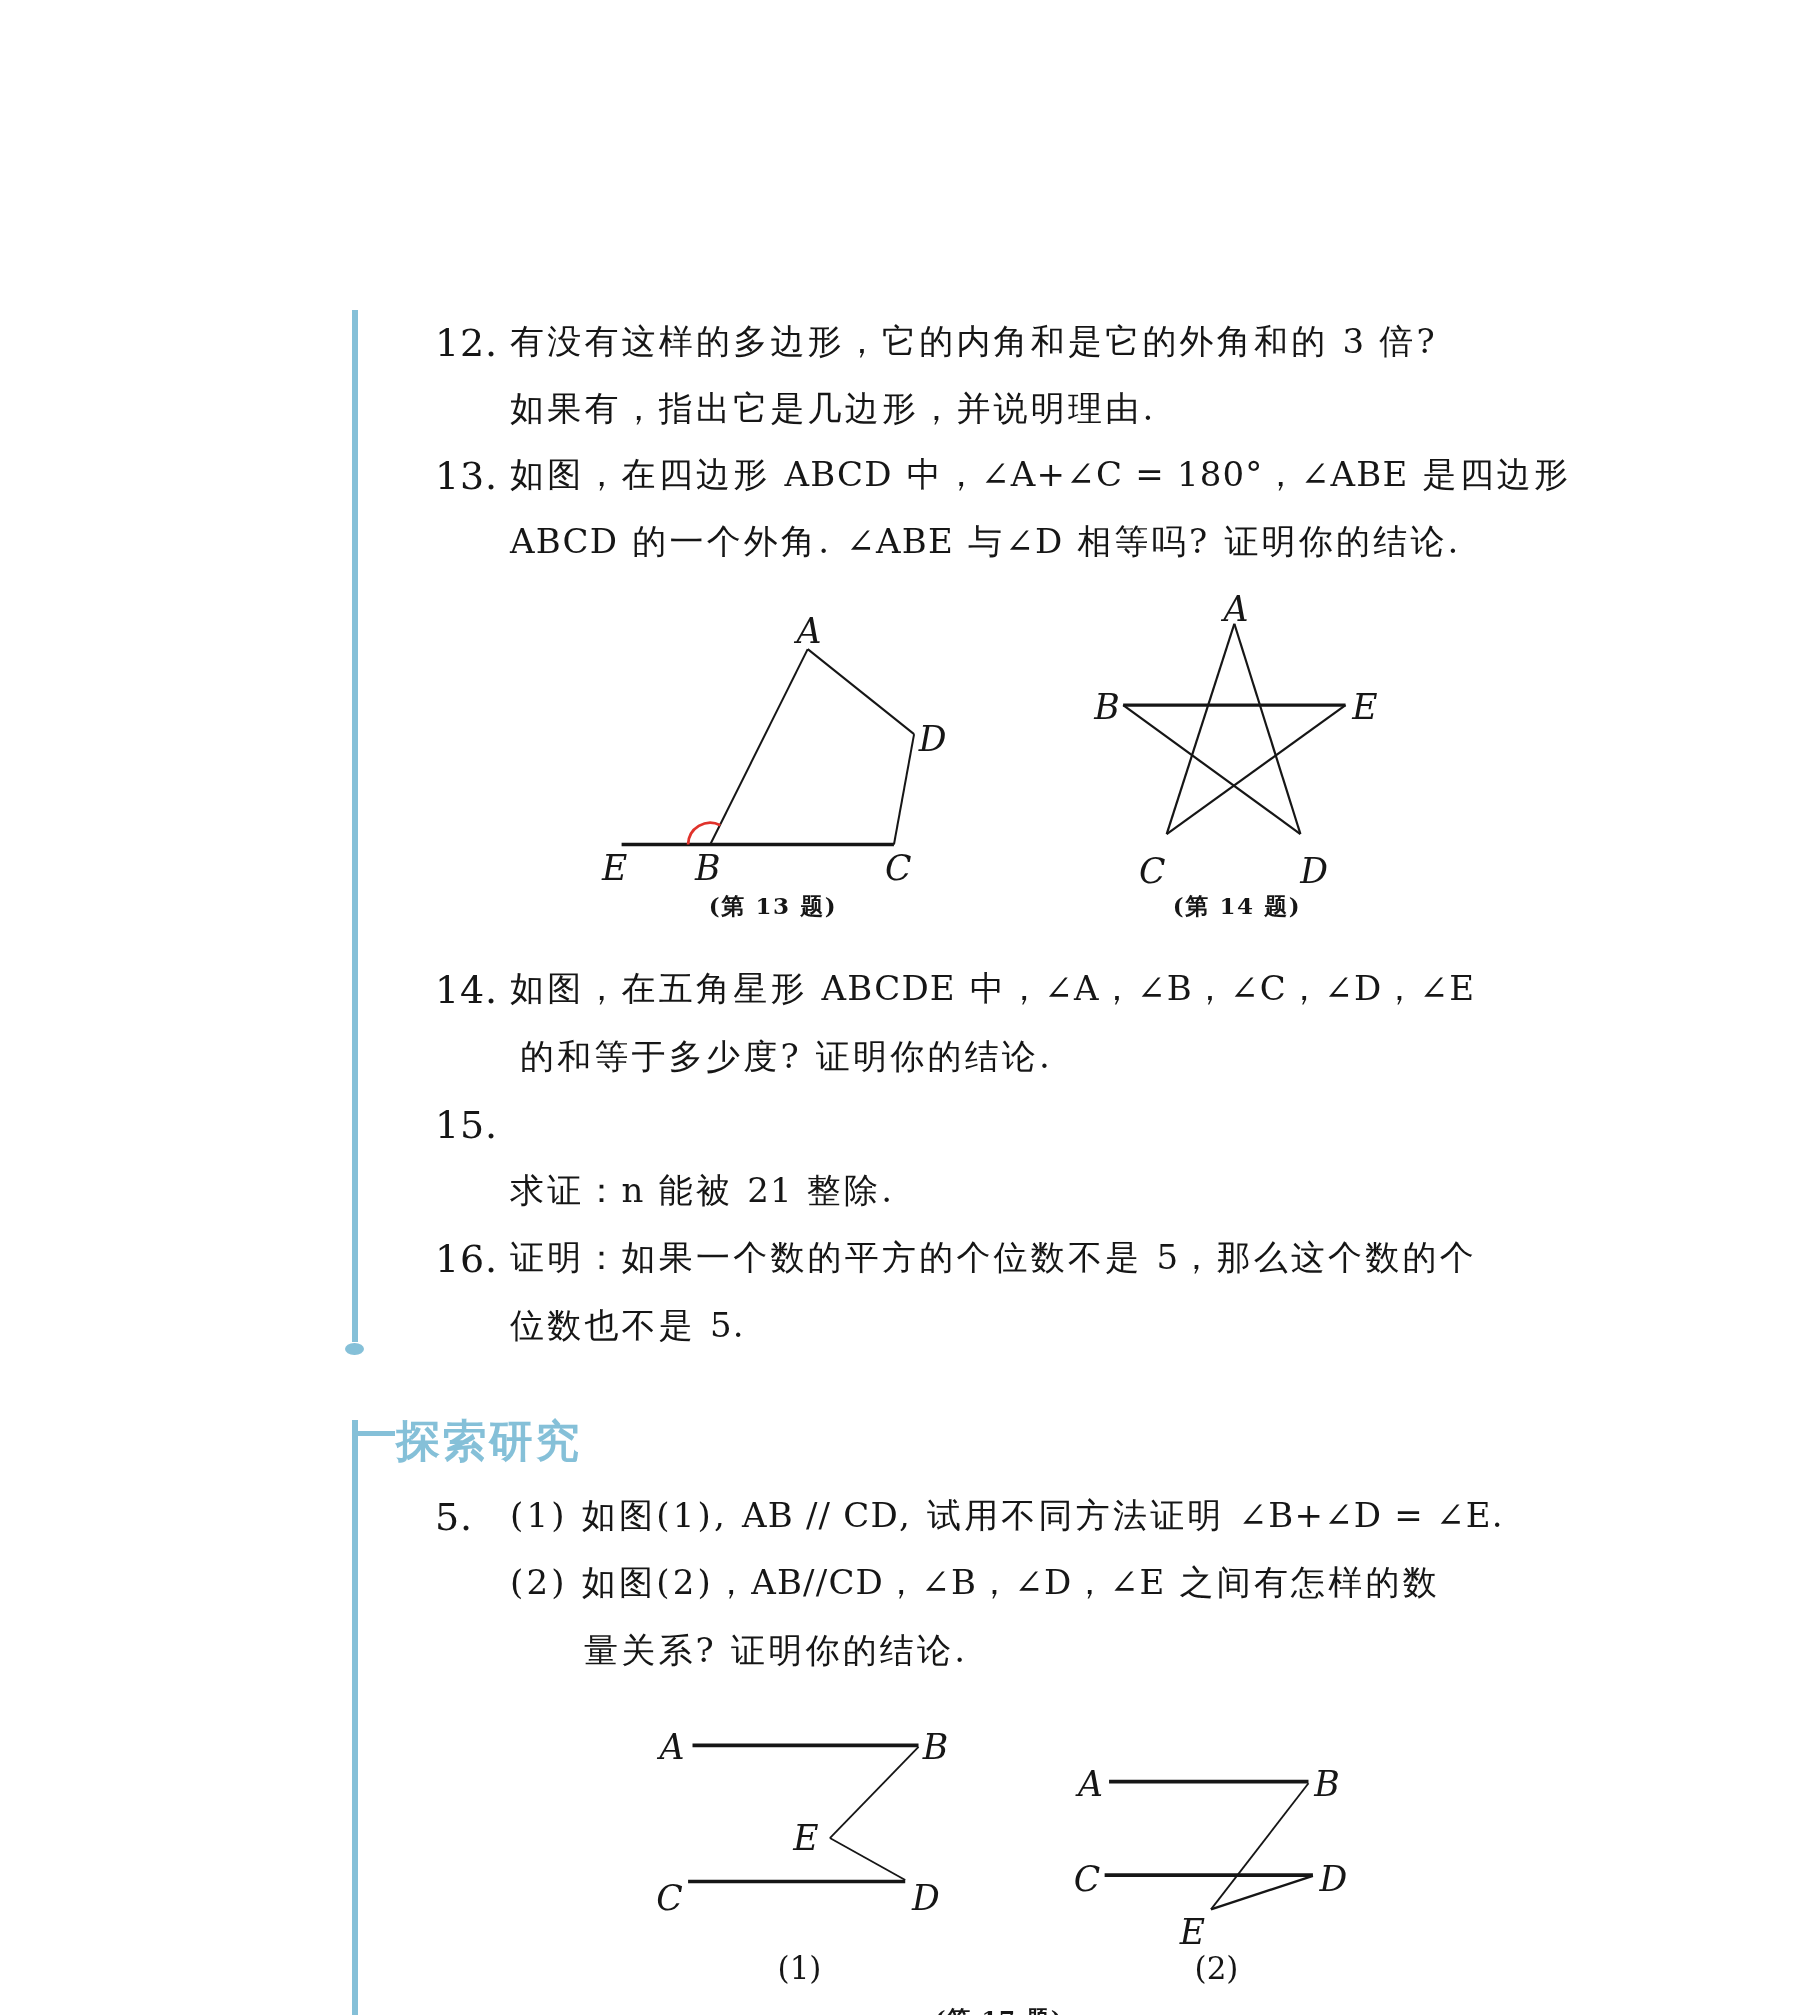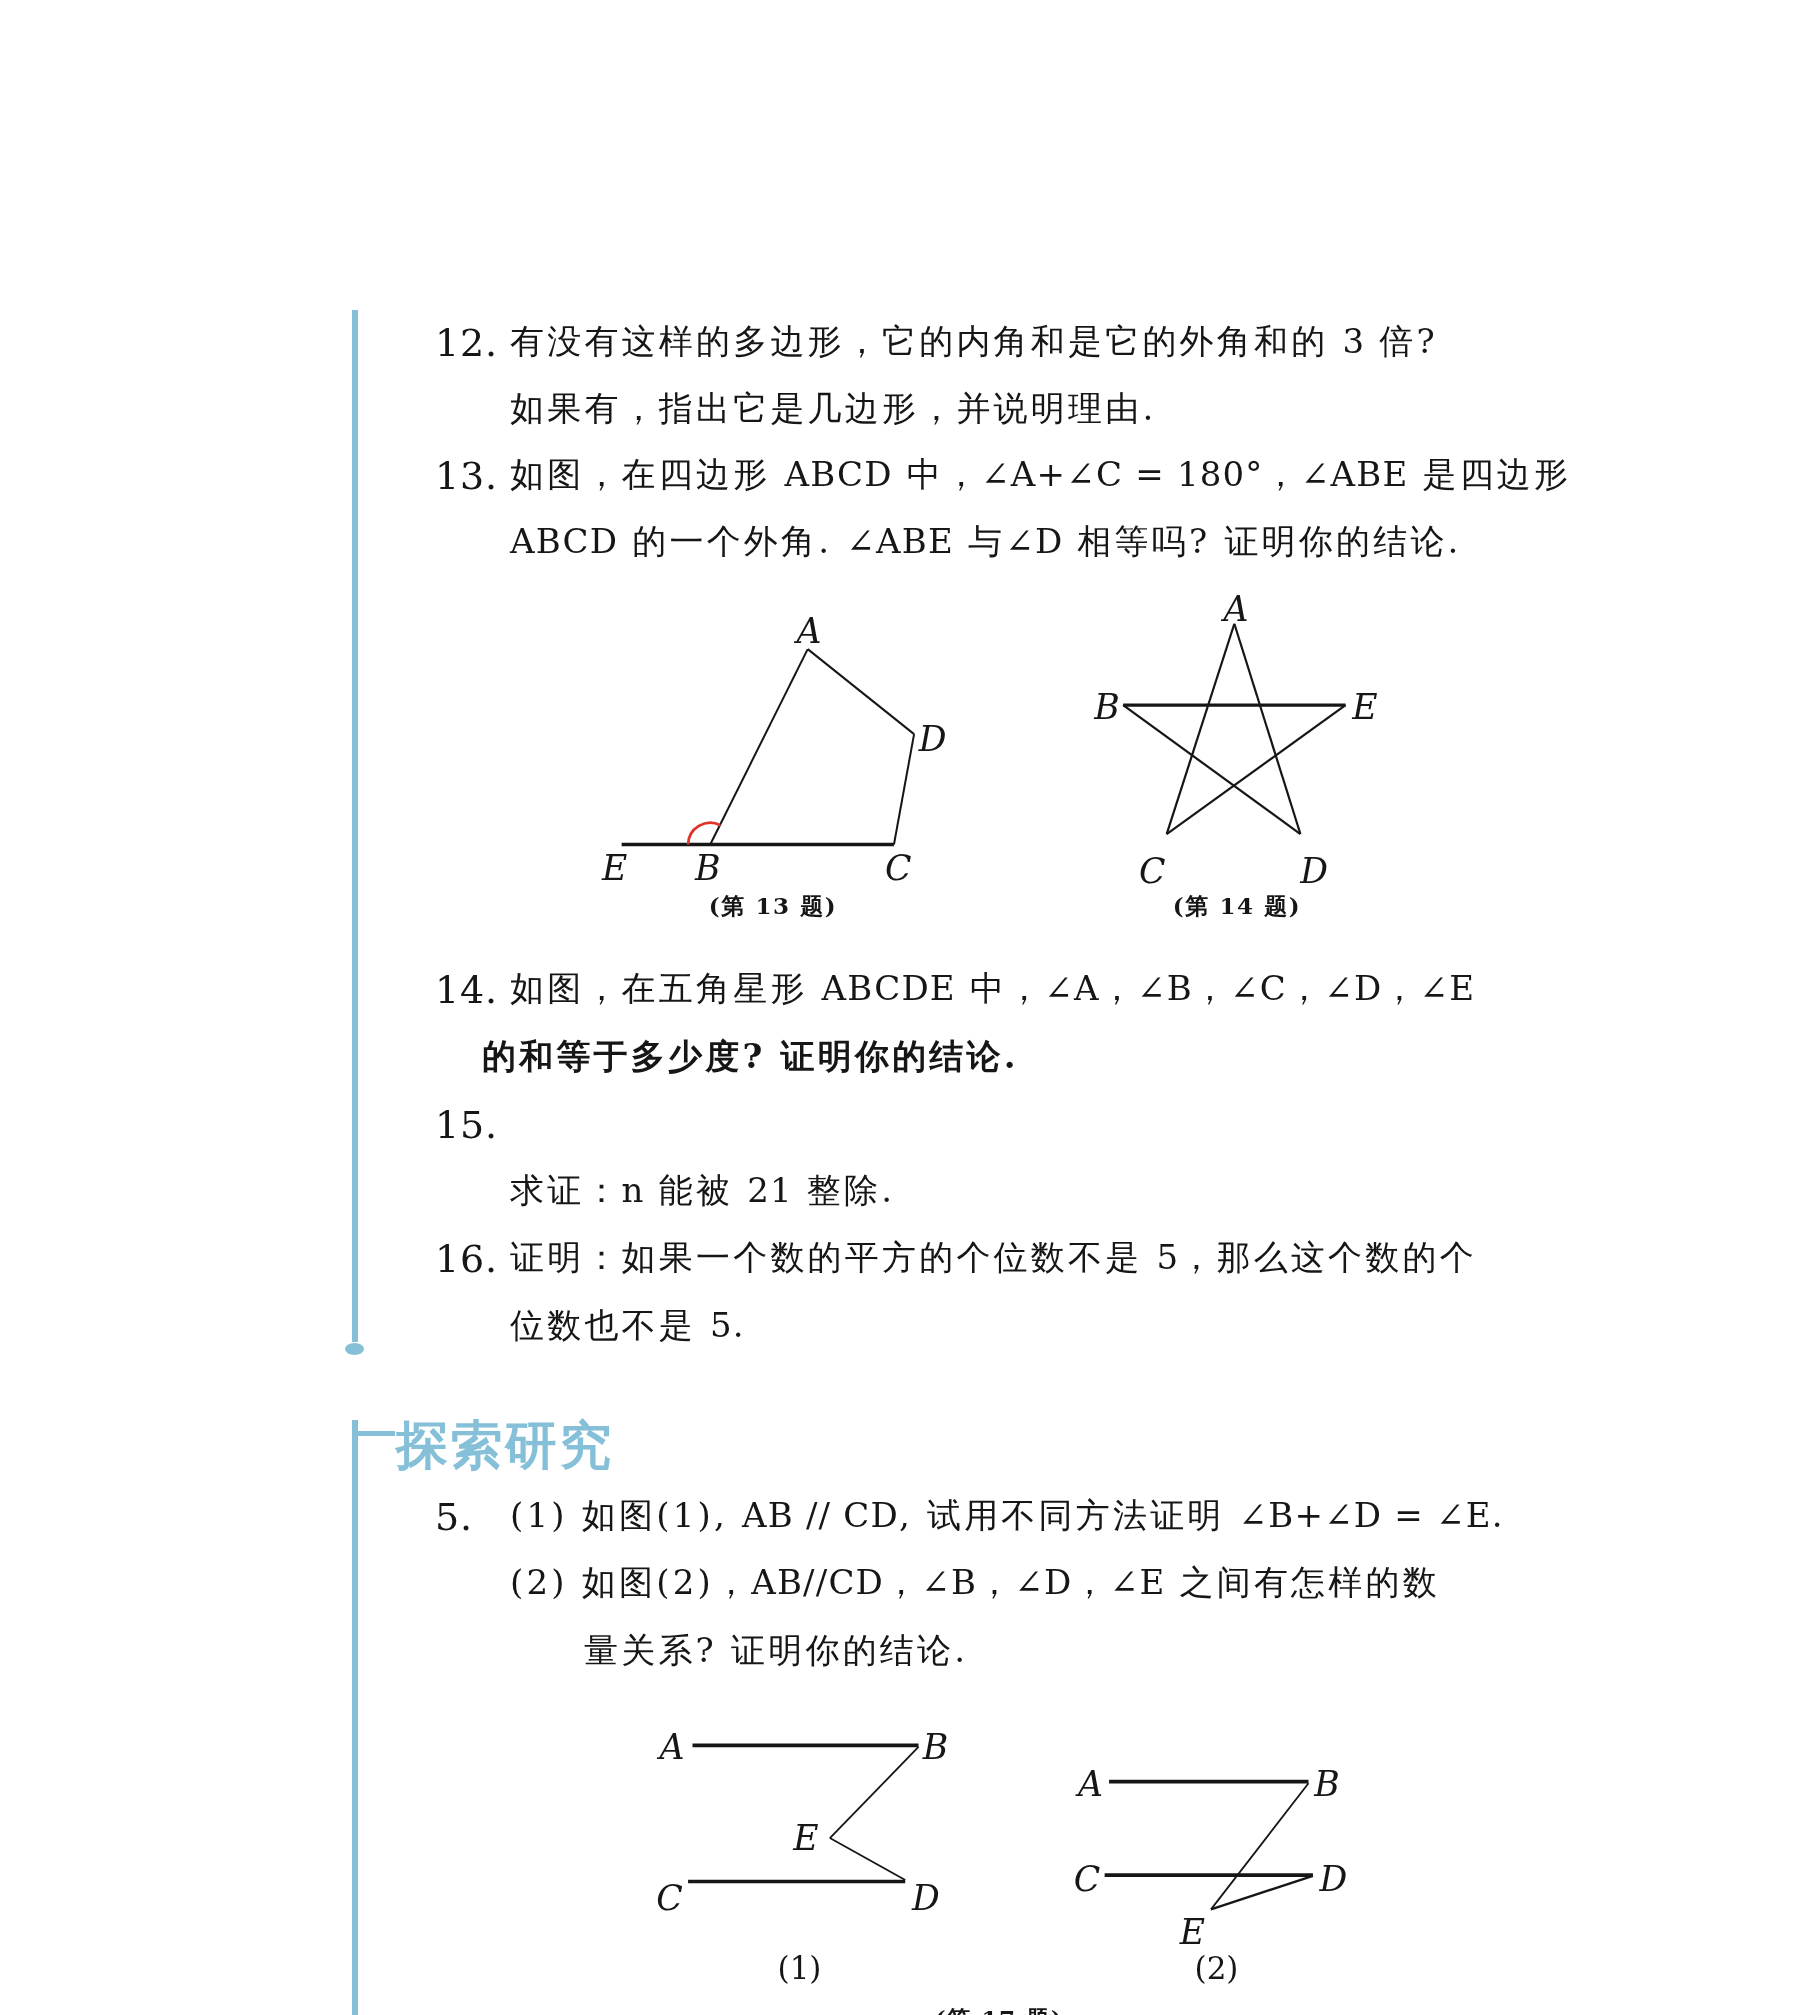--- a/index.html
+++ b/index.html
@@ -28,21 +28,21 @@
   .fig-cap{
     position:absolute;font-size:23px;font-weight:700;text-align:center;
     letter-spacing:1.6px;white-space:nowrap;
   }
   .sub-cap{position:absolute;font-size:31px;text-align:center;white-space:nowrap;}
   
   .vline{position:absolute;width:5.6px;background:var(--accent-blue);}
   .dot{position:absolute;background:var(--accent-blue);border-radius:50%;}
   .tick{position:absolute;background:var(--accent-blue);}
   .hdr{
-    position:absolute;left:396px;top:1417px;font-size:52px;font-weight:700;
+    position:absolute;left:396px;top:1417px;font-size:44px;font-weight:700;
     color:var(--accent-blue);font-family:"DejaVu Sans","Liberation Sans",sans-serif;
     letter-spacing:2.4px;white-space:nowrap;line-height:1.1;
   }
   
   svg.fig{position:absolute;overflow:visible;}
   svg.fig .edge{stroke:var(--text-ink);fill:none;stroke-linecap:butt;}
   svg.fig text{
     font-family:"DejaVu Serif","Liberation Serif",serif;font-style:italic;
     font-size:86px;fill:var(--text-ink);
   }
@@ -92,21 +92,21 @@
       <text x="1988" y="345" text-anchor="middle">E</text>
       <text x="1460" y="752" text-anchor="middle">C</text>
       <text x="1862" y="752" text-anchor="middle">D</text>
     </g>
   </svg>
   <div class="fig-cap" style="left:652px;top:891px;width:242px;">(第 13 题)</div>
   <div class="fig-cap" style="left:1116px;top:891px;width:242px;">(第 14 题)</div>
 
   <span class="pnum" style="left:435px;top:969px;">14.</span>
   <div class="pline" style="left:510px;top:969px;"><span class="seg-c">如图，在五角星形 </span><span class="seg-i">ABCDE</span><span class="seg-c"> 中，</span><span class="seg-r">∠</span><span class="seg-i">A</span><span class="seg-c">，</span><span class="seg-r">∠</span><span class="seg-i">B</span><span class="seg-c">，</span><span class="seg-r">∠</span><span class="seg-i">C</span><span class="seg-c">，</span><span class="seg-r">∠</span><span class="seg-i">D</span><span class="seg-c">，</span><span class="seg-r">∠</span><span class="seg-i">E</span></div>
-  <div class="pline" style="left:482px;top:1037px;font-weight:bold;"><span class="seg-c">的和等于多少度? 证明你的结论.</span></div>
+  <div class="pline" style="left:520px;top:1037px;"><span class="seg-c">的和等于多少度? 证明你的结论.</span></div>
 
   <span class="pnum" style="left:435px;top:1104px;">15.</span>
   <div class="pline" style="left:510px;top:1171px;"><span class="seg-c">求证：</span><span class="seg-i">n</span><span class="seg-c"> 能被 </span><span class="seg-r">21</span><span class="seg-c"> 整除.</span></div>
 
   <span class="pnum" style="left:435px;top:1238px;">16.</span>
   <div class="pline" style="left:510px;top:1238px;"><span class="seg-c">证明：如果一个数的平方的个位数不是 </span><span class="seg-r">5</span><span class="seg-c">，那么这个数的个</span></div>
   <div class="pline" style="left:510px;top:1306px;"><span class="seg-c">位数也不是 </span><span class="seg-r">5</span><span class="seg-c">.</span></div>
 
   <div class="hdr">探索研究</div>
 

